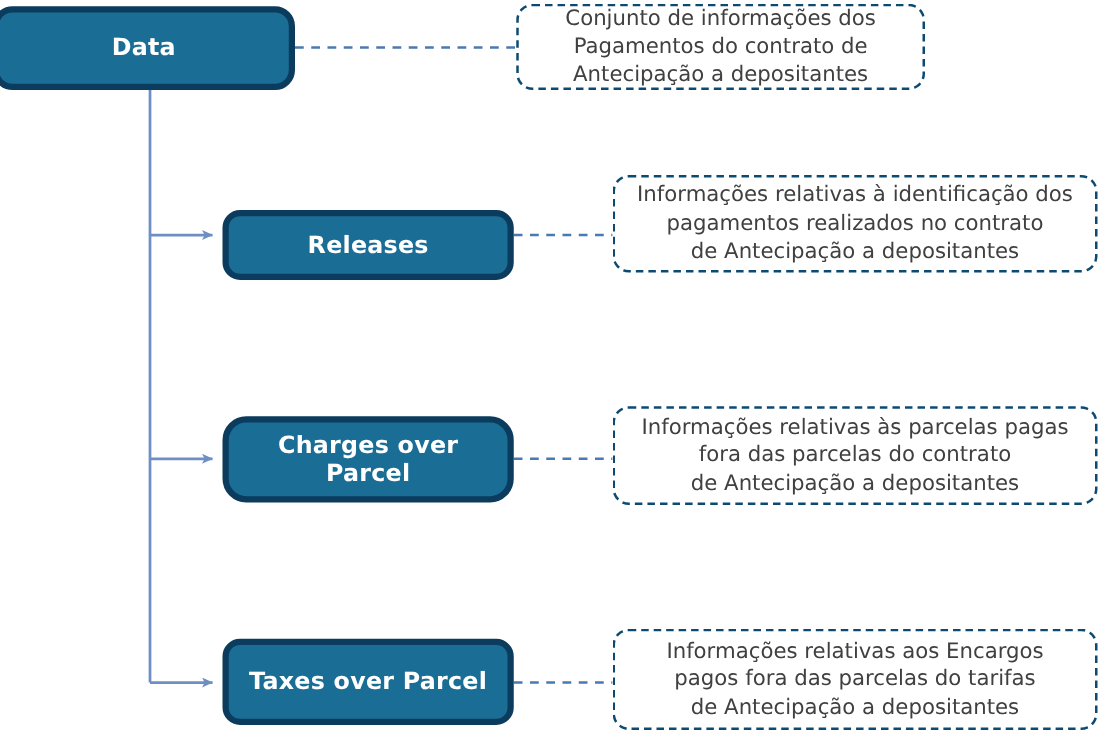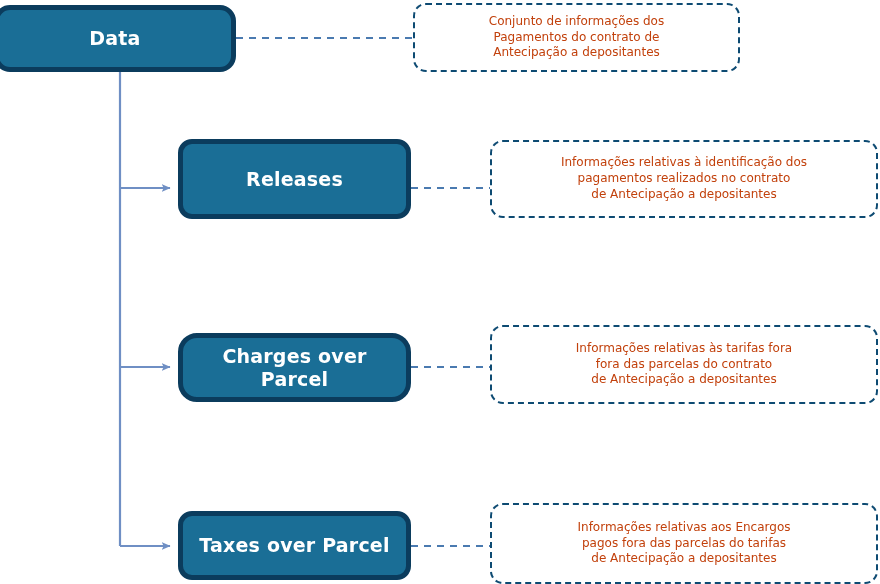--- a/index.html
+++ b/index.html
@@ -54,22 +54,22 @@
   
   .note {
     position: absolute;
     box-sizing: border-box;
     background: #ffffff;
     border: 2px dashed #0d4a72;
     border-radius: 13px;
     display: flex;
     align-items: center;
     justify-content: center;
-    color: #c2410c;
-    font-size: 12px;
+    color: #404040;
+    font-size: 17px;
     line-height: 1.32;
     text-align: center;
     padding: 4px 10px;
     white-space: pre-line;
   }
 </style>
 </head>
 <body>
 
 <div id="diagram-canvas">
@@ -92,27 +92,27 @@
     <path d="M411,367 L490,367" stroke="#4a7ab0" stroke-width="2" stroke-dasharray="7,6" fill="none"></path>
     <path d="M411,546 L490,546" stroke="#4a7ab0" stroke-width="2" stroke-dasharray="7,6" fill="none"></path>
   </svg>
 
   <div class="node root" style="left:-6px; top:5px; width:242px; height:67px;">Data</div>
 
   <div class="note" style="left:413px; top:3px; width:327px; height:69px;">Conjunto de informações dos
 Pagamentos do contrato de
 Antecipação a depositantes</div>
 
-  <div class="node" style="left:178px; top:139px; width:233px; height:80px;">Releases</div>
+  <div class="node" style="left:178px; top:168px; width:233px; height:56px;">Releases</div>
   <div class="note" style="left:490px; top:140px; width:388px; height:78px;">Informações relativas à identificação dos
 pagamentos realizados no contrato
 de Antecipação a depositantes</div>
 
   <div class="node" style="left:178px; top:333px; width:233px; height:69px;border-radius:19px;">Charges over Parcel</div>
-  <div class="note" style="left:490px; top:325px; width:388px; height:79px;">Informações relativas às tarifas fora
+  <div class="note" style="left:490px; top:325px; width:388px; height:79px;">Informações relativas às parcelas pagas
 fora das parcelas do contrato
 de Antecipação a depositantes</div>
 
   <div class="node" style="left:178px; top:511px; width:233px; height:69px;">Taxes over Parcel</div>
   <div class="note" style="left:490px; top:503px; width:388px; height:81px;">Informações relativas aos Encargos
 pagos fora das parcelas do tarifas
 de Antecipação a depositantes</div>
 
 </div>
 

